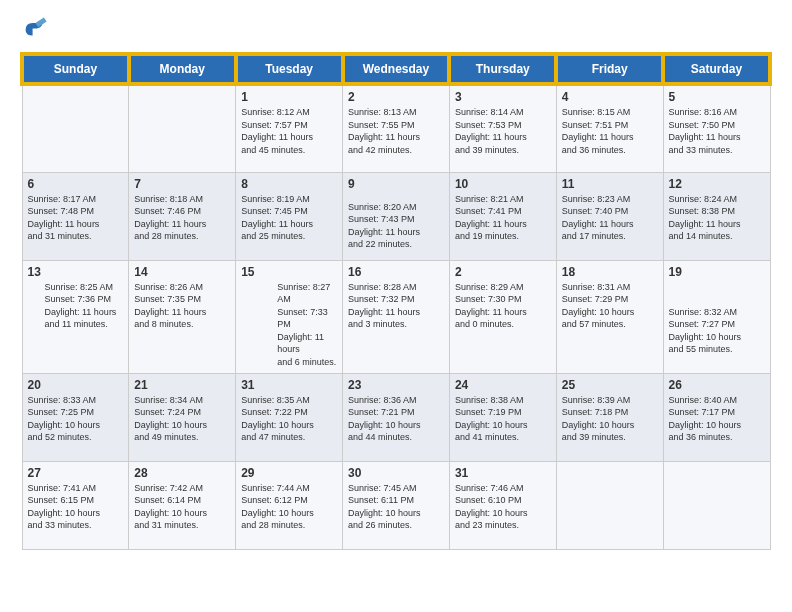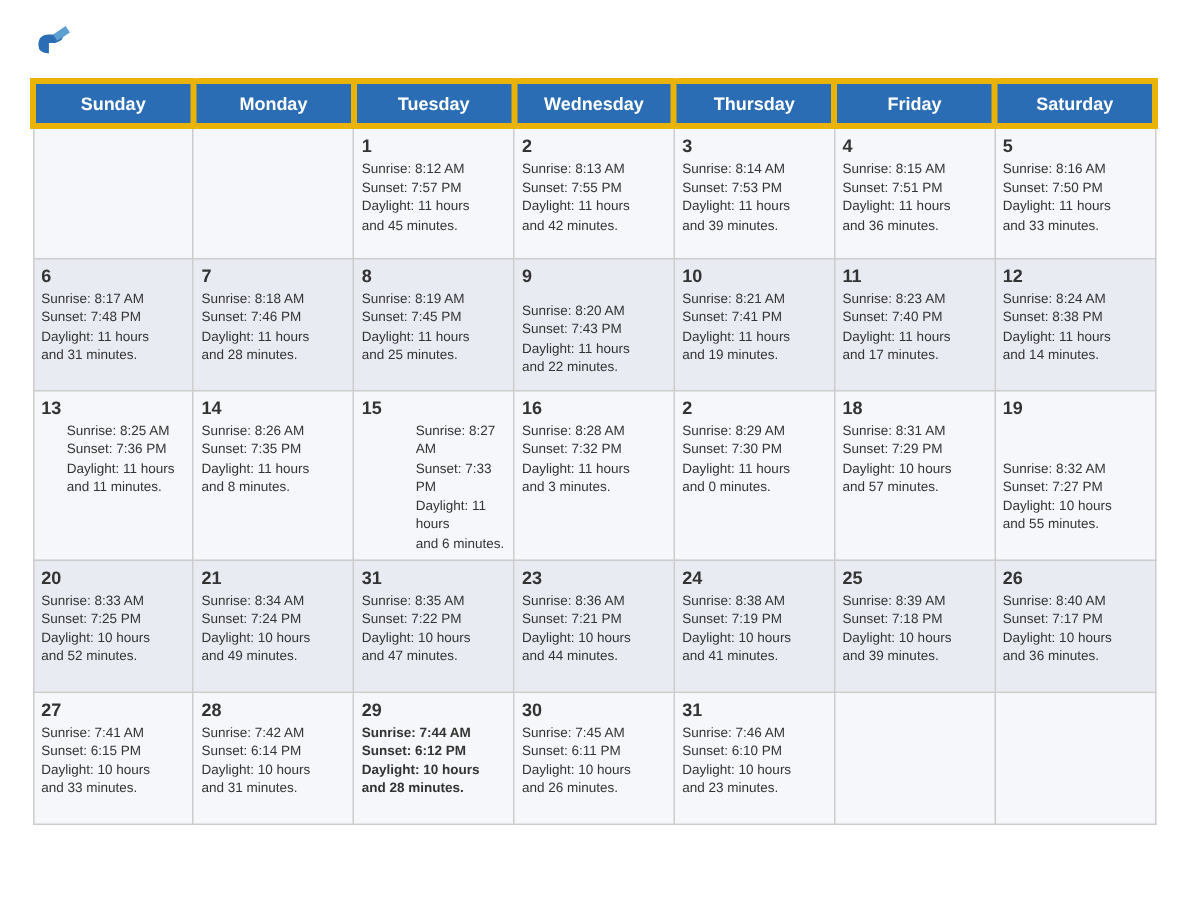--- a/index.html
+++ b/index.html
@@ -336,21 +336,21 @@
           </td>
           <td>
             <span class="day-number">28</span>
             <div class="day-info" style="white-space: pre-line;">Sunrise: 7:42 AM
 Sunset: 6:14 PM
 Daylight: 10 hours
 and 31 minutes.</div>
           </td>
           <td>
             <span class="day-number">29</span>
-            <div class="day-info" style="white-space: pre-line; font-weight: bold;">Sunrise: 7:44 AM
+            <div class="day-info" style="white-space: pre-line;">Sunrise: 7:44 AM
 Sunset: 6:12 PM
 Daylight: 10 hours
 and 28 minutes.</div>
           </td>
           <td>
             <span class="day-number">30</span>
             <div class="day-info" style="white-space: pre-line;">Sunrise: 7:45 AM
 Sunset: 6:11 PM
 Daylight: 10 hours
 and 26 minutes.</div>

